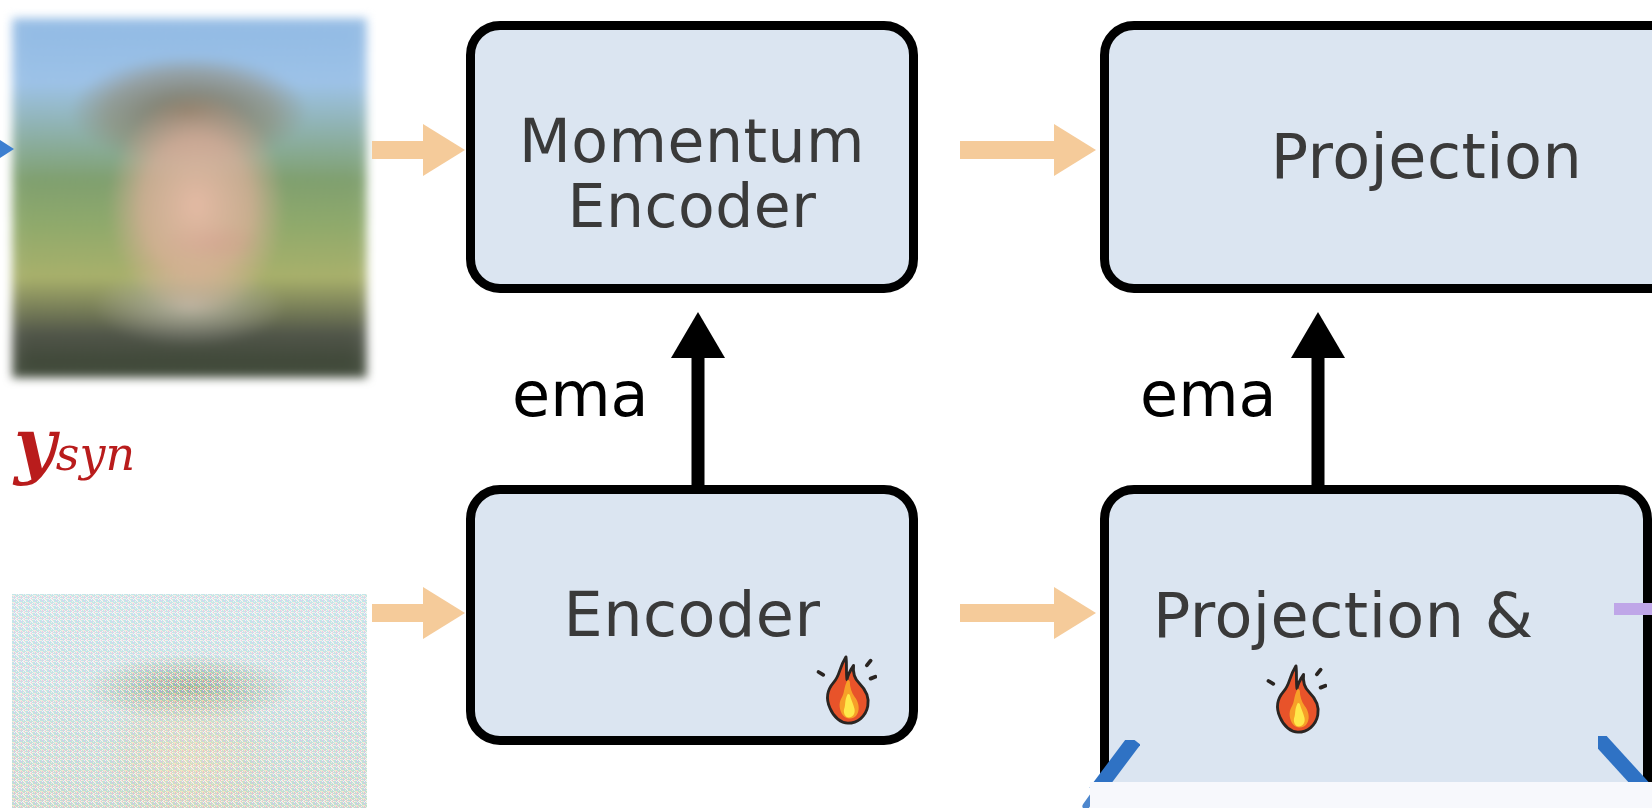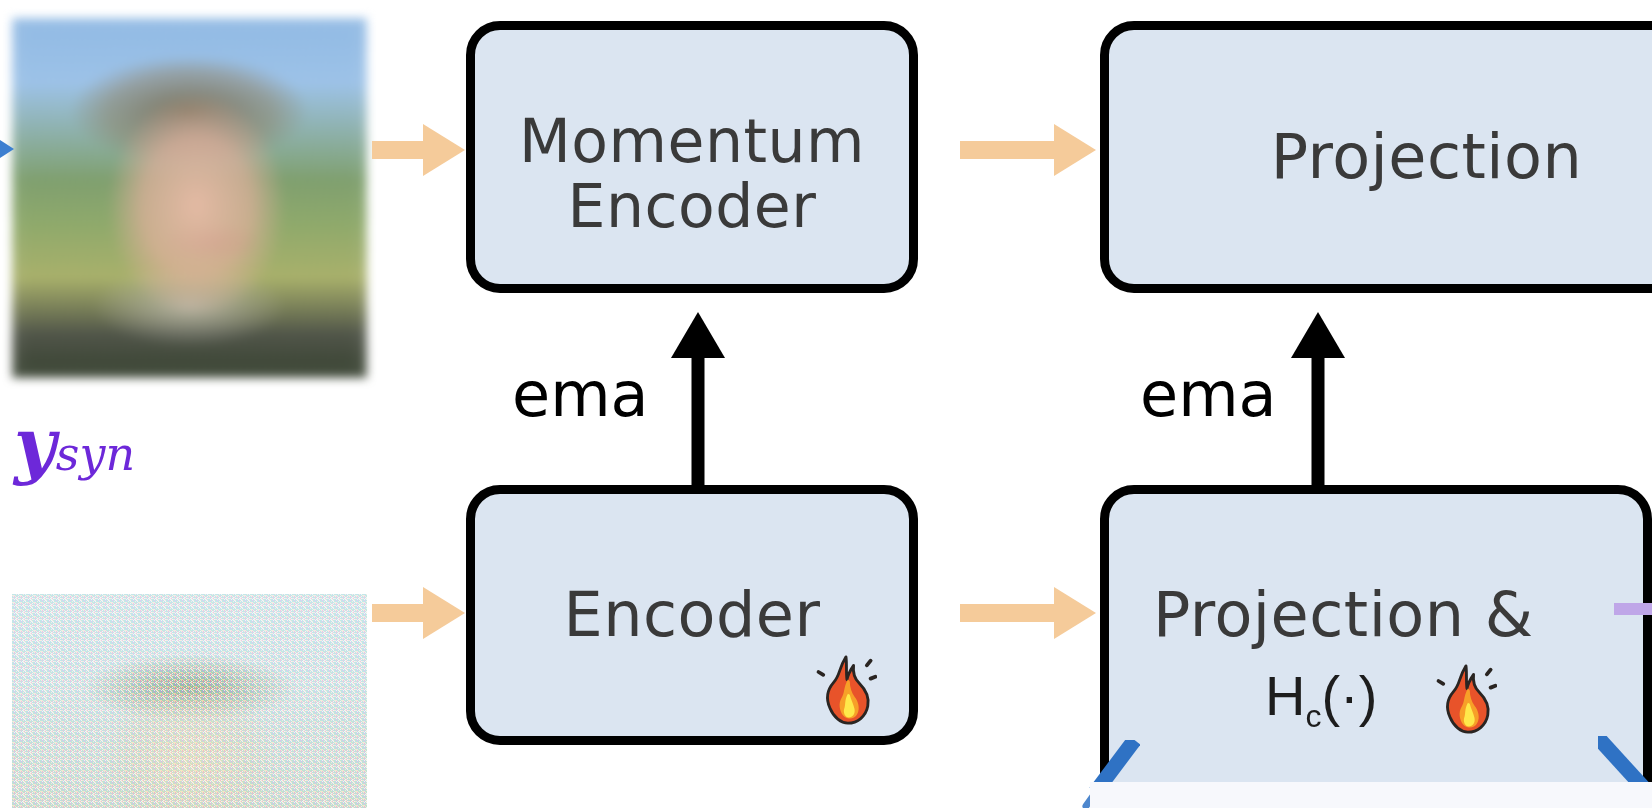--- a/index.html
+++ b/index.html
@@ -74,21 +74,21 @@
     opacity: 0.78;
     mix-blend-mode: hard-light;
   }
 
   
   .math-label {
     position: absolute;
     font-family: "DejaVu Serif", serif;
     font-style: italic;
     font-weight: bold;
-    color: #6d28d9;
+    color: #b91c1c;
     white-space: nowrap;
   }
   .math-label .base { font-size: 72px; }
   .math-label .sub  { font-size: 46px; font-weight: normal; }
 
   
   .box {
     position: absolute;
     background: #dbe5f1;
     border: 9px solid #000000;
@@ -266,23 +266,20 @@
       <path d="M34 42 C30 49 32 54 30 58 C29 62 31 67 35 67 C39 67 42 63 41 58 C40 53 37 48 36 43 Z" fill="#ffe94a"></path>
       <path d="M54 12 l4 -5" stroke="#2a2522" stroke-width="4" stroke-linecap="round" fill="none"></path>
       <path d="M58 26 l5 -2" stroke="#2a2522" stroke-width="4" stroke-linecap="round" fill="none"></path>
       <path d="M8 22 l-5 -3" stroke="#2a2522" stroke-width="4" stroke-linecap="round" fill="none"></path>
     </svg>
   </div>
 
   <div class="box" style="left:1100px; top:485px; width:552px; height:348px; flex-direction:column; justify-content:center; align-items:flex-start; padding-left:38px;">
     <div class="box-text" style="text-align:left;">Projection &amp;</div>
     <div style="display:flex; align-items:center; gap:58px; margin-top:14px; padding-left:118px;">
-      <div class="formula">
-        <span>H</span><span class="sub">c</span><span>(·)</span>
-      </div>
       <svg style="width:62px;height:72px;" viewBox="0 0 64 76">
         <path d="M32 3 C24 16 26 22 19 30 C12 38 11 48 15 57 C19 67 27 73 34 73 C44 73 53 66 55 55 C57 45 52 37 46 31 C41 26 39 20 40 12 C36 18 34 22 33 27 C32 20 33 11 32 3 Z" fill="#e8532a" stroke="#2a2522" stroke-width="3" stroke-linejoin="round"></path>
         <path d="M34 27 C29 36 31 41 27 47 C24 52 25 60 29 65 C33 70 41 69 44 63 C47 57 45 50 41 45 C38 41 36 35 36 29 Z" fill="#f7a028"></path>
         <path d="M34 42 C30 49 32 54 30 58 C29 62 31 67 35 67 C39 67 42 63 41 58 C40 53 37 48 36 43 Z" fill="#ffe94a"></path>
         <path d="M54 12 l4 -5" stroke="#2a2522" stroke-width="4" stroke-linecap="round" fill="none"></path>
         <path d="M58 26 l5 -2" stroke="#2a2522" stroke-width="4" stroke-linecap="round" fill="none"></path>
         <path d="M8 22 l-5 -3" stroke="#2a2522" stroke-width="4" stroke-linecap="round" fill="none"></path>
       </svg>
     </div>
   </div>

